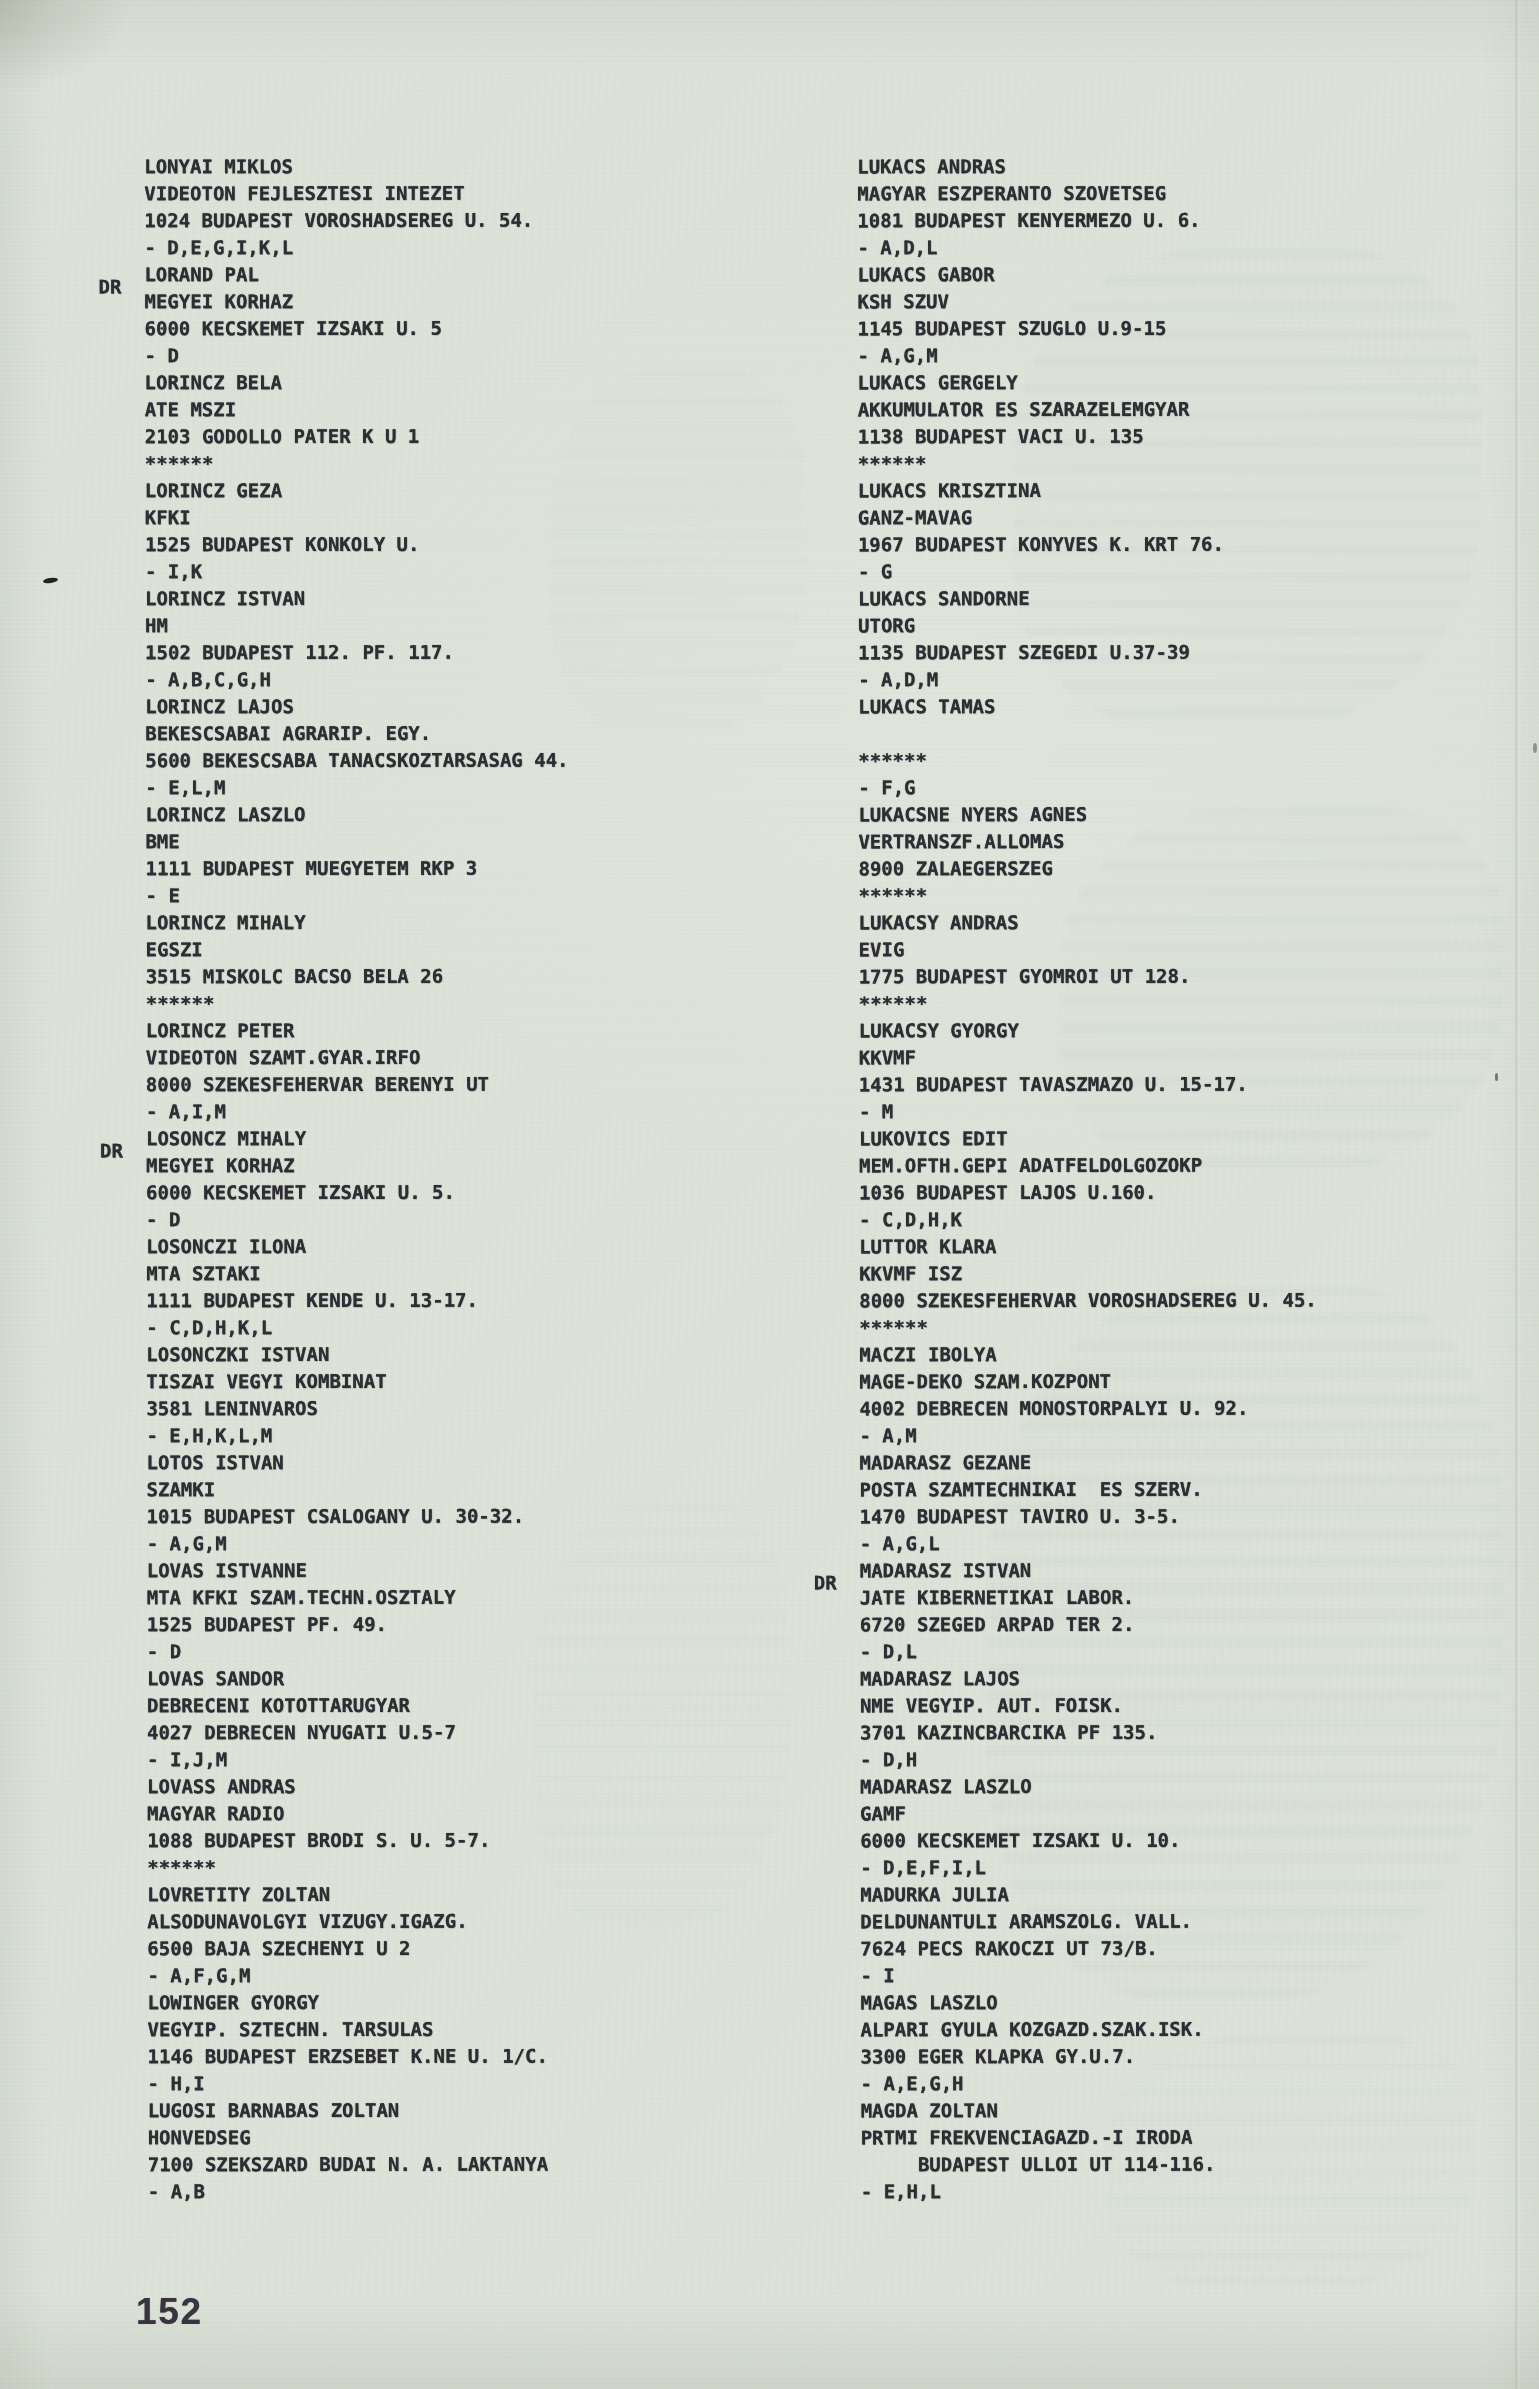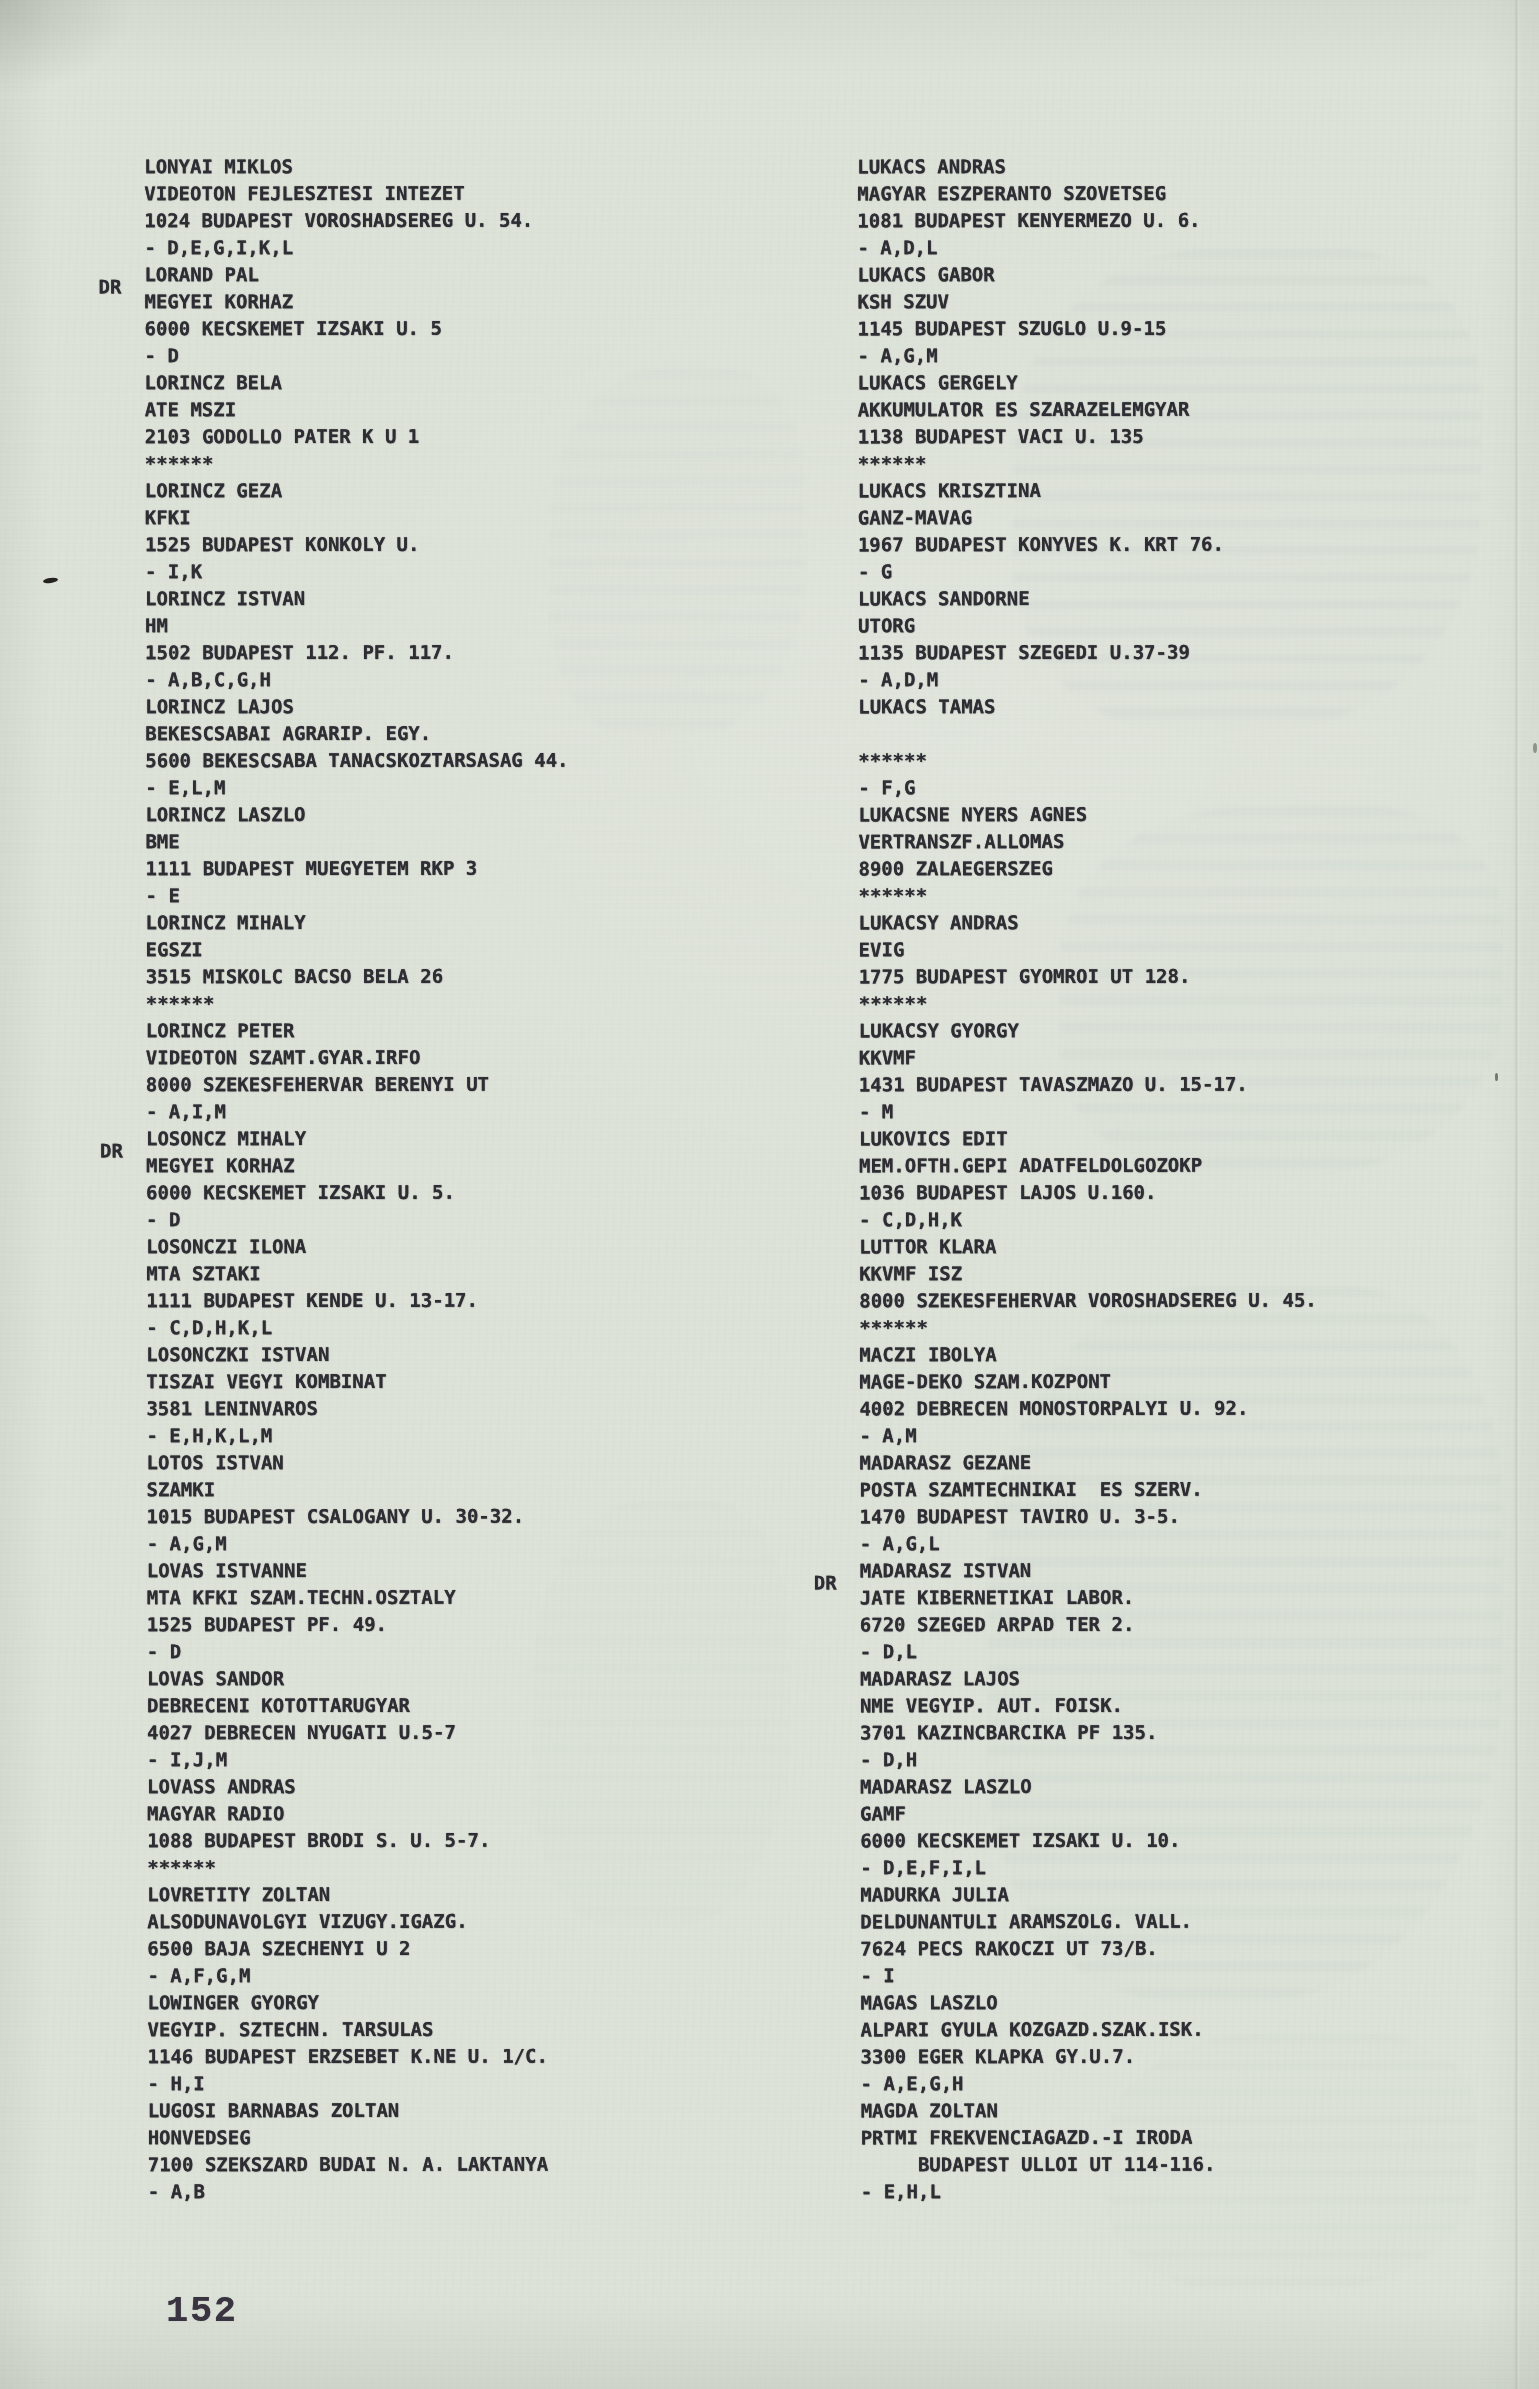--- a/index.html
+++ b/index.html
@@ -64,22 +64,22 @@
     text-shadow:0 0 0.8px rgba(46,45,51,0.8), 0.5px 0.5px 0.7px rgba(46,45,51,0.28);
     transform:rotate(-0.1deg);
   }
   .col-left{left:146px;}
   .col-right{left:859px;}
   .line{position:relative;min-height:27px;}
   .dr{position:absolute;left:-46px;top:12px;}
 
   
   .page-number{
-    position:absolute;left:166px;top:2293px;
-    font-family:Liberation Mono, monospace;
+    position:absolute;left:136px;top:2293px;
+    font-family:Liberation Sans, sans-serif;
     font-weight:700;font-size:37px;line-height:37px;
     color:var(--numink,#3a3340);
     letter-spacing:1.7px;
     text-shadow:0 0 0.7px rgba(58,51,64,0.7);
   }
 </style>
 </head>
 <body style="--ink: #2e2d33; --numink: #3a3340;">
 
 <div class="paper" style="background-color: rgb(220, 226, 216); padding-left: 8px;">

